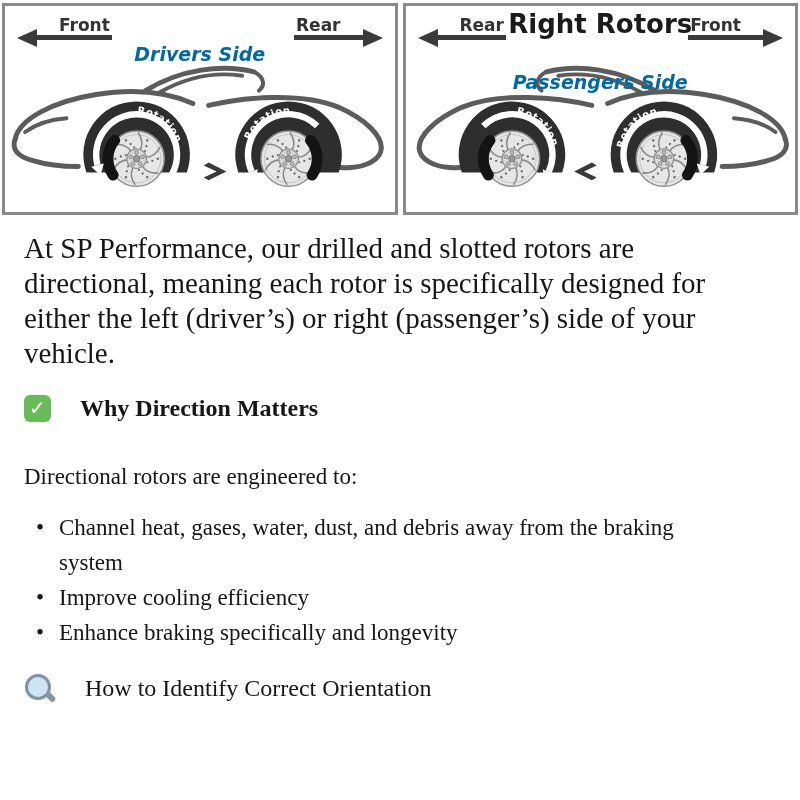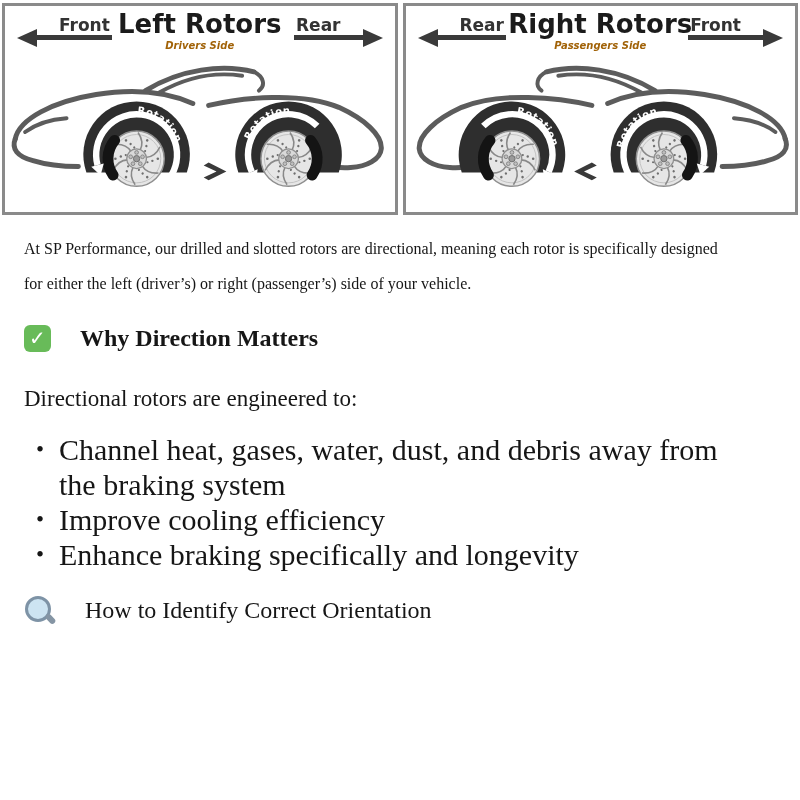--- a/index.html
+++ b/index.html
@@ -6,46 +6,46 @@
   .page{width:800px;height:800px;overflow:hidden;background:#fff;
         font-family:"Liberation Serif",serif;color:#161616;}
 
   
   .diagram{display:flex;gap:5px;padding:3px 2px 0 2px;}
   .panel{flex:1;border:3px solid #8a8a8a;background:#fff;position:relative;height:206px;}
   .panel-header{position:relative;height:52px;}
   .panel-titles{position:absolute;left:0;right:0;top:4px;text-align:center;
                 font-family:"DejaVu Sans",sans-serif;}
   .panel-title{font-size:26px;font-weight:bold;color:#1b1b1b;line-height:28px;}
-  .panel-subtitle{font-size:10px;font-weight:bold;font-style:italic;color:#a16207;line-height:16px;}
+  .panel-subtitle{font-size:19px;font-weight:bold;font-style:italic;color:#0369a1;line-height:16px;margin-top:36px;}
   .dir{position:absolute;top:9px;display:inline-block;padding-bottom:9px;
        font-family:"DejaVu Sans",sans-serif;font-size:17px;font-weight:bold;color:#333;}
   .dir .shaft{position:absolute;bottom:4px;height:5px;background:#3a3a3a;}
   .dir .head{position:absolute;bottom:-3px;width:0;height:0;
              border-top:9.5px solid transparent;border-bottom:9.5px solid transparent;}
   .dir-left{left:54px;}
   .dir-left .shaft{left:-24px;right:-2px;}
   .dir-left .head{left:-42px;border-right:20px solid #3a3a3a;}
   .dir-right{right:54px;}
   .dir-right .shaft{right:-24px;left:-2px;}
   .dir-right .head{right:-42px;border-left:20px solid #3a3a3a;}
   .car-svg{display:block;width:100%;height:148px;margin-top:2px;}
   .car-svg text{font-family:"DejaVu Sans",sans-serif;font-weight:bold;fill:#ffffff;
                 font-size:10px;letter-spacing:.5px;}
 
   
   .article{padding:0 24px;}
-  .intro{max-width:700px;font-size:16px;line-height:35px;margin:16px 0 0 0;}
+  .intro{max-width:700px;font-size:29px;line-height:35px;margin:16px 0 0 0;}
   .sec-heading{display:flex;align-items:center;gap:29px;font-size:24px;font-weight:bold;
                margin:22px 0 0 0;line-height:30px;}
   .sec-heading.h-normal{font-weight:normal;}
-  .lead{font-size:23px;line-height:35px;margin:28px 0 0 0;}
+  .lead{font-size:23px;line-height:35px;margin:36px 0 0 0;}
   ul.bullets{list-style:none;margin:16px 0 0 0;padding:0 0 0 12px;}
   ul.bullets li{position:relative;padding-left:23px;max-width:665px;
-                font-size:30px;line-height:35px;}
+                font-size:23px;line-height:35px;}
   ul.bullets li::before{content:"\2022";position:absolute;left:0;top:0;font-size:23px;}
 
   
   .check-icon{display:inline-block;width:27px;height:27px;background:#68bb59;border-radius:6px;
               position:relative;flex:0 0 auto;}
   .check-icon::before{content:"\2713";position:absolute;left:0;right:0;top:0;bottom:0;
               color:#fff;font-family:"DejaVu Sans",sans-serif;font-weight:bold;font-size:20px;
               line-height:27px;text-align:center;}
   
   .mag-icon{display:inline-block;width:32px;height:32px;position:relative;flex:0 0 auto;}
@@ -120,21 +120,20 @@
   <div class="diagram">
 
     <div class="panel">
       <div class="panel-header">
         <span class="dir dir-left">
           <i class="head"></i>
           <span>Front</span>
           <i class="shaft"></i>
         </span>
         <div class="panel-titles">
-          <div class="panel-title">Left Rotors</div>
           <div class="panel-subtitle">Drivers Side</div>
         </div>
         <span class="dir dir-right">
           <span>Rear</span>
           <i class="shaft"></i>
           <i class="head"></i>
         </span>
       </div>
       <svg class="car-svg" viewBox="0 0 394 150">
         <g stroke="#5c5c5c" stroke-width="5" fill="none" stroke-linecap="round">

